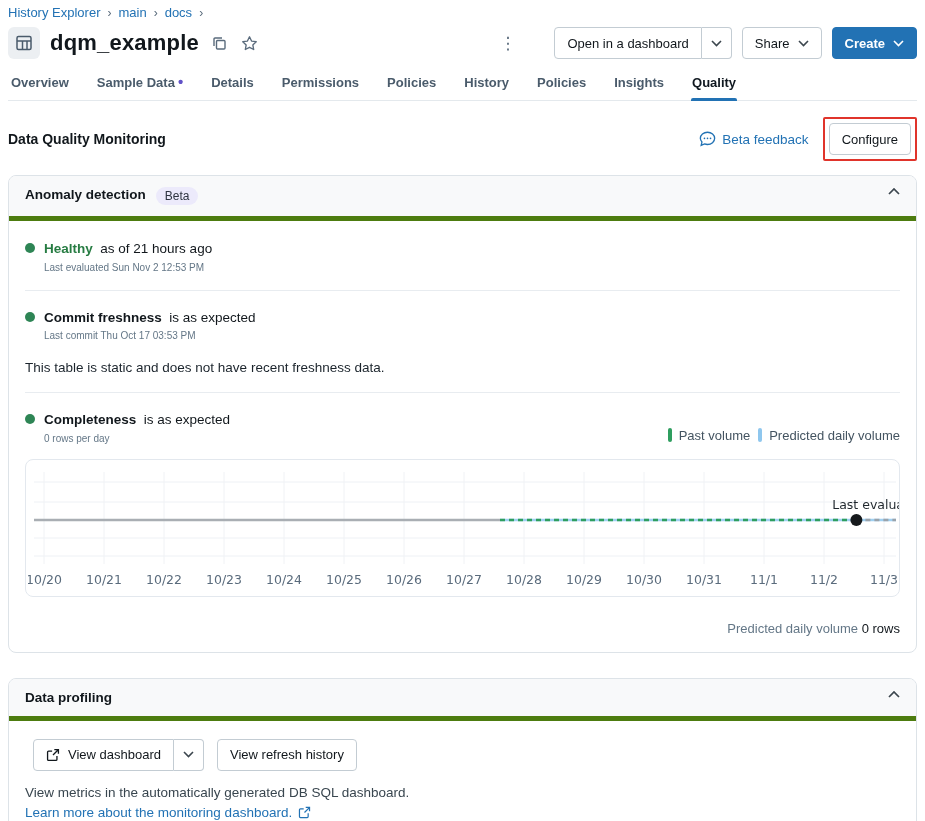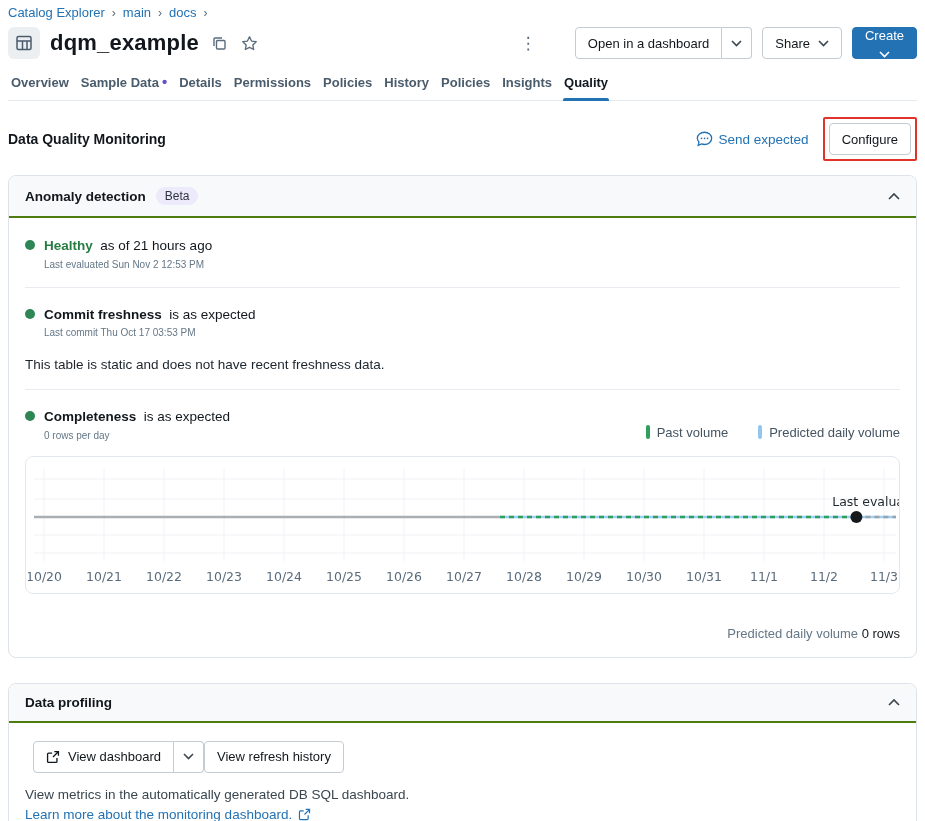--- a/index.html
+++ b/index.html
@@ -20,87 +20,87 @@
   .title-icon { margin-left: 12px; color: #5a6b7c; display: flex; align-items: center; cursor: pointer; }
   .title-actions { margin-left: auto; display: flex; align-items: center; gap: 10px; }
   .kebab { color: #5a6b7c; font-size: 17px; letter-spacing: 0; padding: 0 6px; cursor: pointer;
     line-height: 1; margin-right: 14px; }
   .btn { height: 32px; background: #fff; border: 1px solid #c3ccd3; border-radius: 4px;
     font-size: 13px; color: #11171c; display: inline-flex; align-items: center; gap: 8px;
     padding: 0 12px; cursor: pointer; font-family: inherit; }
   .btn-group { display: inline-flex; padding-left: 8px; }
   .btn-group .btn-main { border-radius: 4px 0 0 4px; }
   .btn-group .btn-caret { border-radius: 0 4px 4px 0; border-left: none; padding: 0 9px; }
-  .btn-primary { background: #2272b4; border-color: #2272b4; color: #fff; font-weight: 400; flex-direction: column; }
+  .btn-primary { background: #2272b4; border-color: #2272b4; color: #fff; font-weight: 700; }
   .chev { display: inline-block; }
 
   
-  .tabs { margin-top: 14px; display: flex; gap: 10px; border-bottom: 1px solid #e4e9ed; padding: 0 2px; }
+  .tabs { margin-top: 14px; display: flex; gap: 26px; border-bottom: 1px solid #e4e9ed; padding: 0 2px; }
   .tab { font-size: 13px; font-weight: 600; color: #4a5b6b; padding: 2px 1px 10px 1px;
     cursor: pointer; position: relative; white-space: nowrap; }
   .tab .new-dot { color: #6152c7; font-size: 15px; margin-left: 3px; line-height: 0; }
   .tab.active { color: #101820; }
   .tab.active::after { content: ""; position: absolute; left: 0; right: 0; bottom: -1px;
     height: 3px; background: #2272b4; border-radius: 2px 2px 0 0; }
 
   
   .section-row { margin-top: 16px; display: flex; align-items: center; }
   .section-title { font-size: 14px; font-weight: bold; }
   .section-actions { margin-left: auto; display: flex; align-items: center; gap: 14px; }
   .feedback-link { color: #2272b4; font-size: 13.5px; display: inline-flex; align-items: center;
     gap: 6px; cursor: pointer; text-decoration: none; }
   .annotation-box { border: 2px solid #e0342b; border-radius: 2px; padding: 4px; }
 
   
   .card { margin-top: 14px; border: 1px solid #dde3e8; border-radius: 8px; overflow: hidden; background: #fff; }
-  .card-header { background: #f8f9fa; border-bottom: 2px solid #4d7c0f; padding: 11px 16px;
-    display: flex; align-items: center; }
+  .card-header { background: #f8f9fa; border-bottom: 5px solid #4d7c0f; padding: 11px 16px;
+    display: flex; align-items: flex-start; }
   .card-title { font-size: 13.5px; font-weight: bold; }
   .beta-badge { margin-left: 10px; background: #eceafb; color: #2e3440; font-size: 12px;
     padding: 2px 9px; border-radius: 10px; }
   .collapse-btn { margin-left: auto; color: #3c464e; cursor: pointer; display: flex; align-items: center; }
   .card-body { padding: 18px 16px 16px 16px; }
 
   
   .status-item { display: flex; gap: 9px; }
   .status-dot { width: 10px; height: 10px; border-radius: 50%; background: #2e8555; margin-top: 4px; flex: none; }
   .status-line { font-size: 13.5px; line-height: 1.45; }
   .status-line .green { color: #277c43; font-weight: bold; }
   .status-line b { font-weight: bold; }
   .status-sub { font-size: 10px; color: #647787; margin-top: 3px; }
   .divider { height: 1px; background: #e8ecf0; margin: 17px 0; }
   .static-note { font-size: 13.5px; margin: 19px 0 2px 0; color: #1b242c; }
 
   .completeness-row { display: flex; align-items: flex-end; }
-  .legend { margin-left: auto; display: flex; gap: 30px; font-size: 13px;
+  .legend { margin-left: auto; display: flex; gap: 8px; font-size: 13px;
     color: #445461; padding-bottom: 1px; }
   .legend-item { display: flex; align-items: center; gap: 7px; }
   .legend-swatch { width: 4px; height: 14px; border-radius: 2px; }
 
   
   .chart-box { margin-top: 15px; border: 1px solid #e3e8ee; border-radius: 8px; padding: 4px 2px 0 2px; }
-  .chart-footer { margin-top: 32px; text-align: right; font-size: 13px; }
+  .chart-footer { margin-top: 24px; text-align: right; font-size: 13px; }
   .chart-footer .muted { color: #647787; }
 
   
   .card-gap { margin-top: 25px; }
-  .button-row { display: flex; }
+  .button-row { display: flex; gap: 13px; }
   .desc-text { margin-top: 14px; font-size: 13.5px; color: #39464f; }
   .learn-link { margin-top: 5px; font-size: 13.5px; color: #2272b4; display: inline-flex;
     align-items: center; gap: 6px; cursor: pointer; text-decoration: none; }
 
   svg { display: block; }
 </style>
 </head>
 <body>
 
 <div class="page">
 
   <div class="breadcrumb">
-    <a>Catalog Explorer</a>
+    <a>History Explorer</a>
     <span class="crumb-sep">›</span>
     <a>main</a>
     <span class="crumb-sep">›</span>
     <a>docs</a>
     <span class="crumb-sep">›</span>
   </div>
 
   <div class="title-row">
     <span class="entity-icon-box">
       <svg width="18" height="18" viewBox="0 0 18 18">
@@ -166,21 +166,21 @@
   <div class="section-row">
     <span class="section-title">Data Quality Monitoring</span>
     <span class="section-actions">
       <a class="feedback-link">
         <svg width="17" height="16" viewBox="0 0 20 19">
           <path d="M10 1.5c-4.7 0-8.5 3.2-8.5 7.2 0 1.7.7 3.2 1.9 4.4L2.5 17l4-1.6c1.1.4 2.3.6 3.5.6 4.7 0 8.5-3.2 8.5-7.3S14.7 1.5 10 1.5z" fill="none" stroke="#2272b4" stroke-width="1.6"></path>
           <circle cx="6.4" cy="8.7" r="1" fill="#2272b4"></circle>
             <circle cx="10" cy="8.7" r="1" fill="#2272b4"></circle>
             <circle cx="13.6" cy="8.7" r="1" fill="#2272b4"></circle>
         </svg>
-        <span>Send expected</span>
+        <span>Beta feedback</span>
       </a>
       <span class="annotation-box">
         <button class="btn">Configure</button>
       </span>
     </span>
   </div>
 
   <div class="card">
     <div class="card-header">
       <span class="card-title">Anomaly detection</span>

